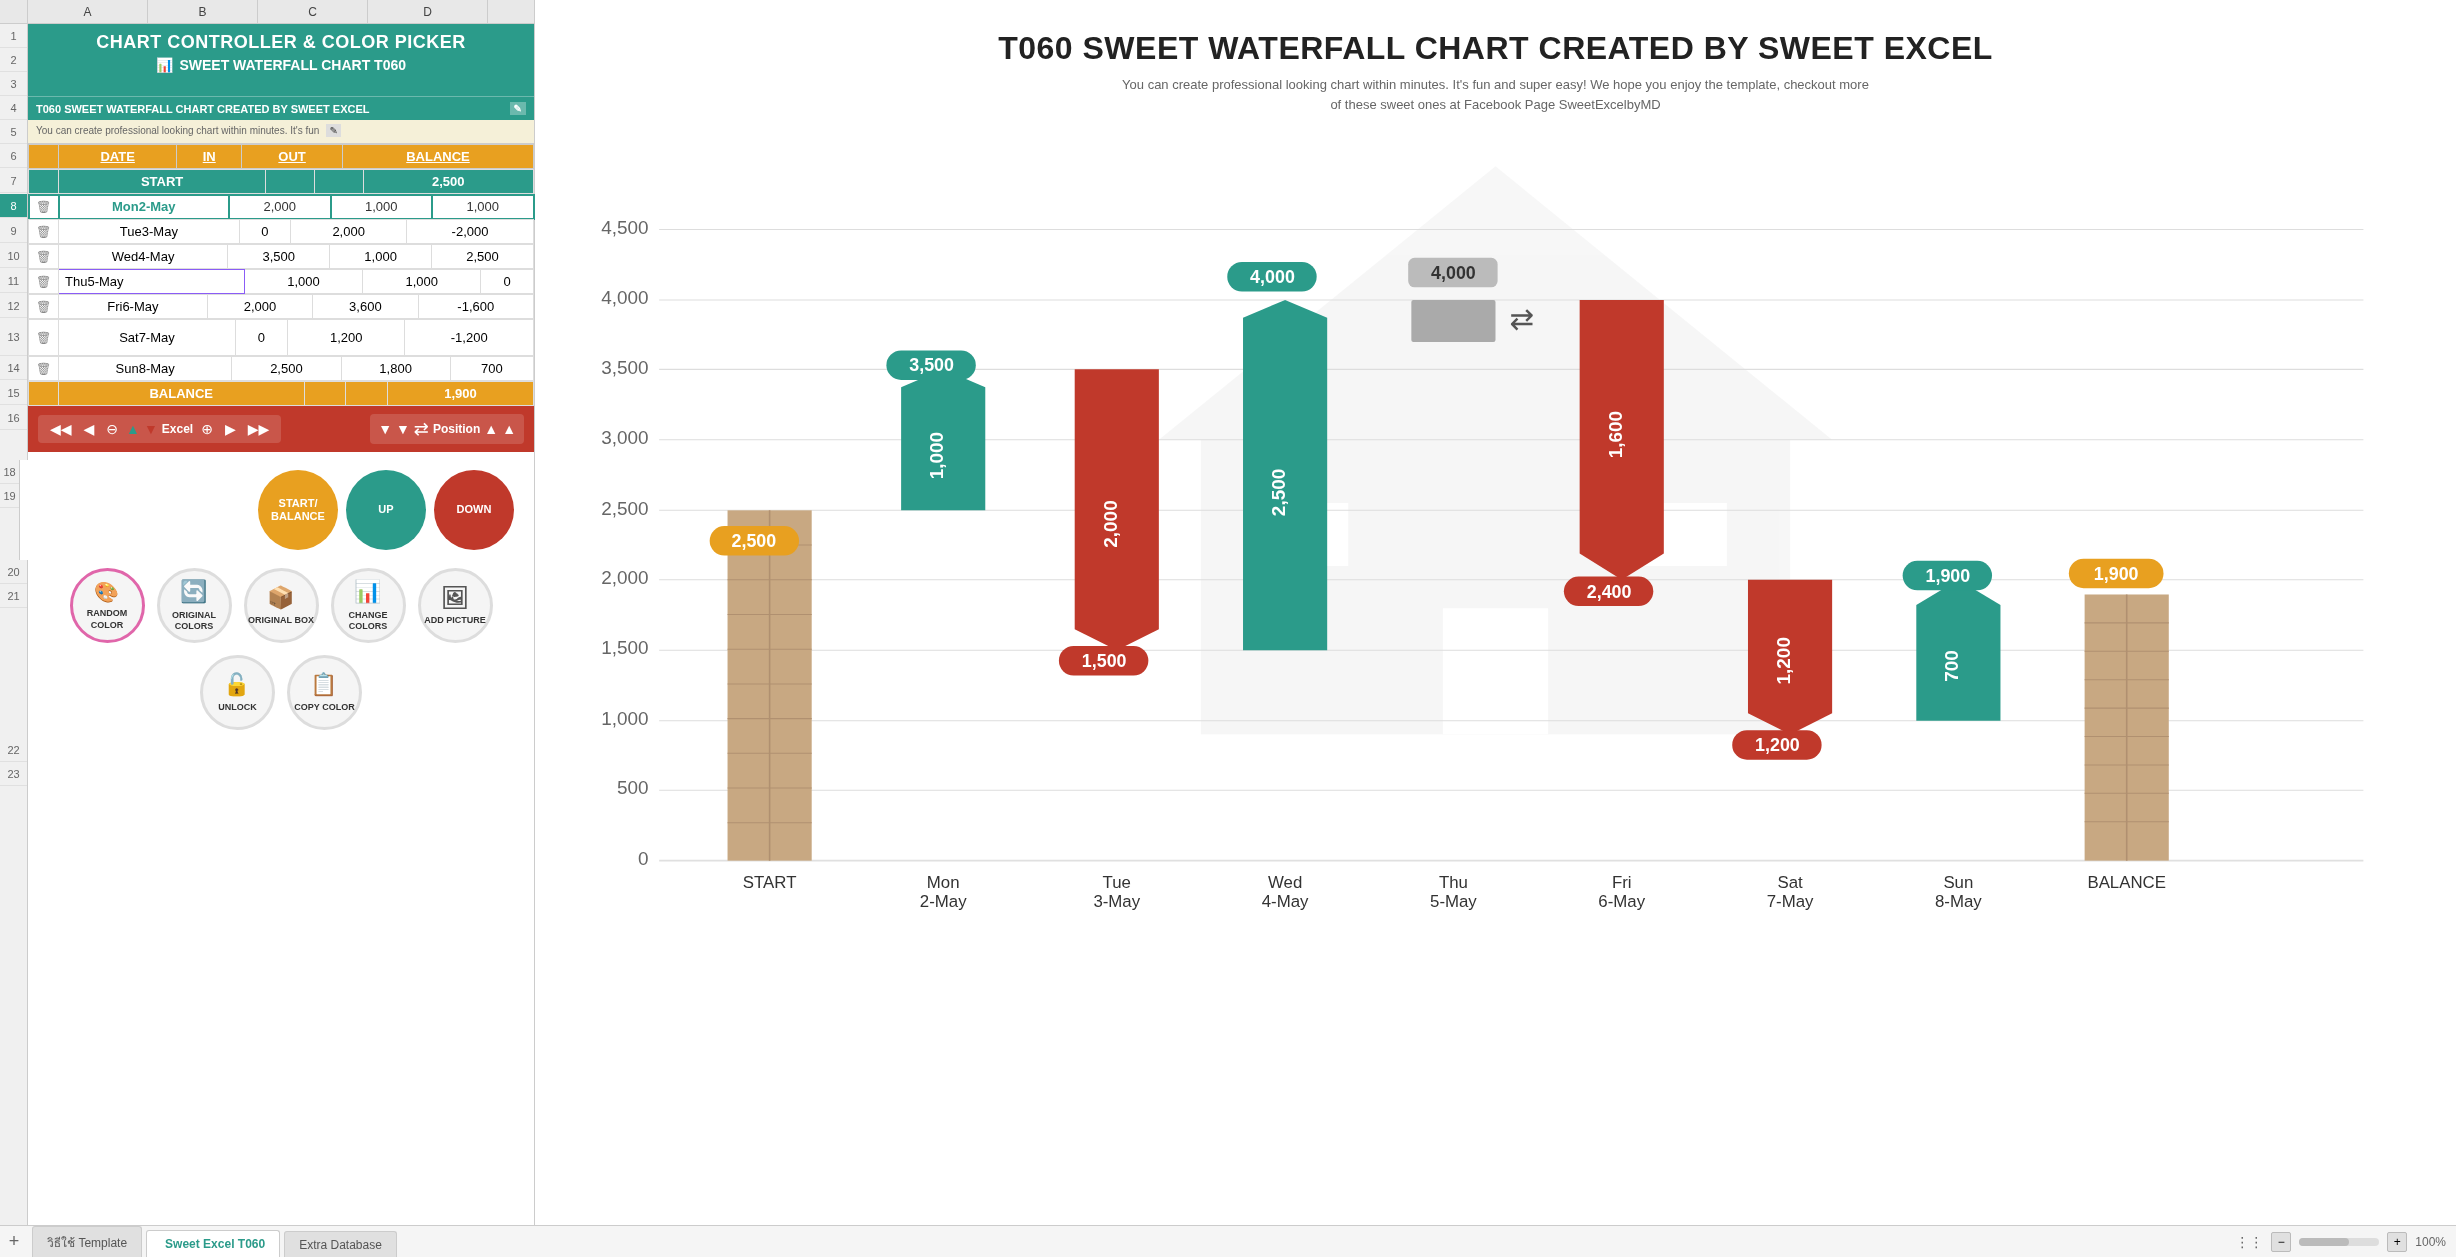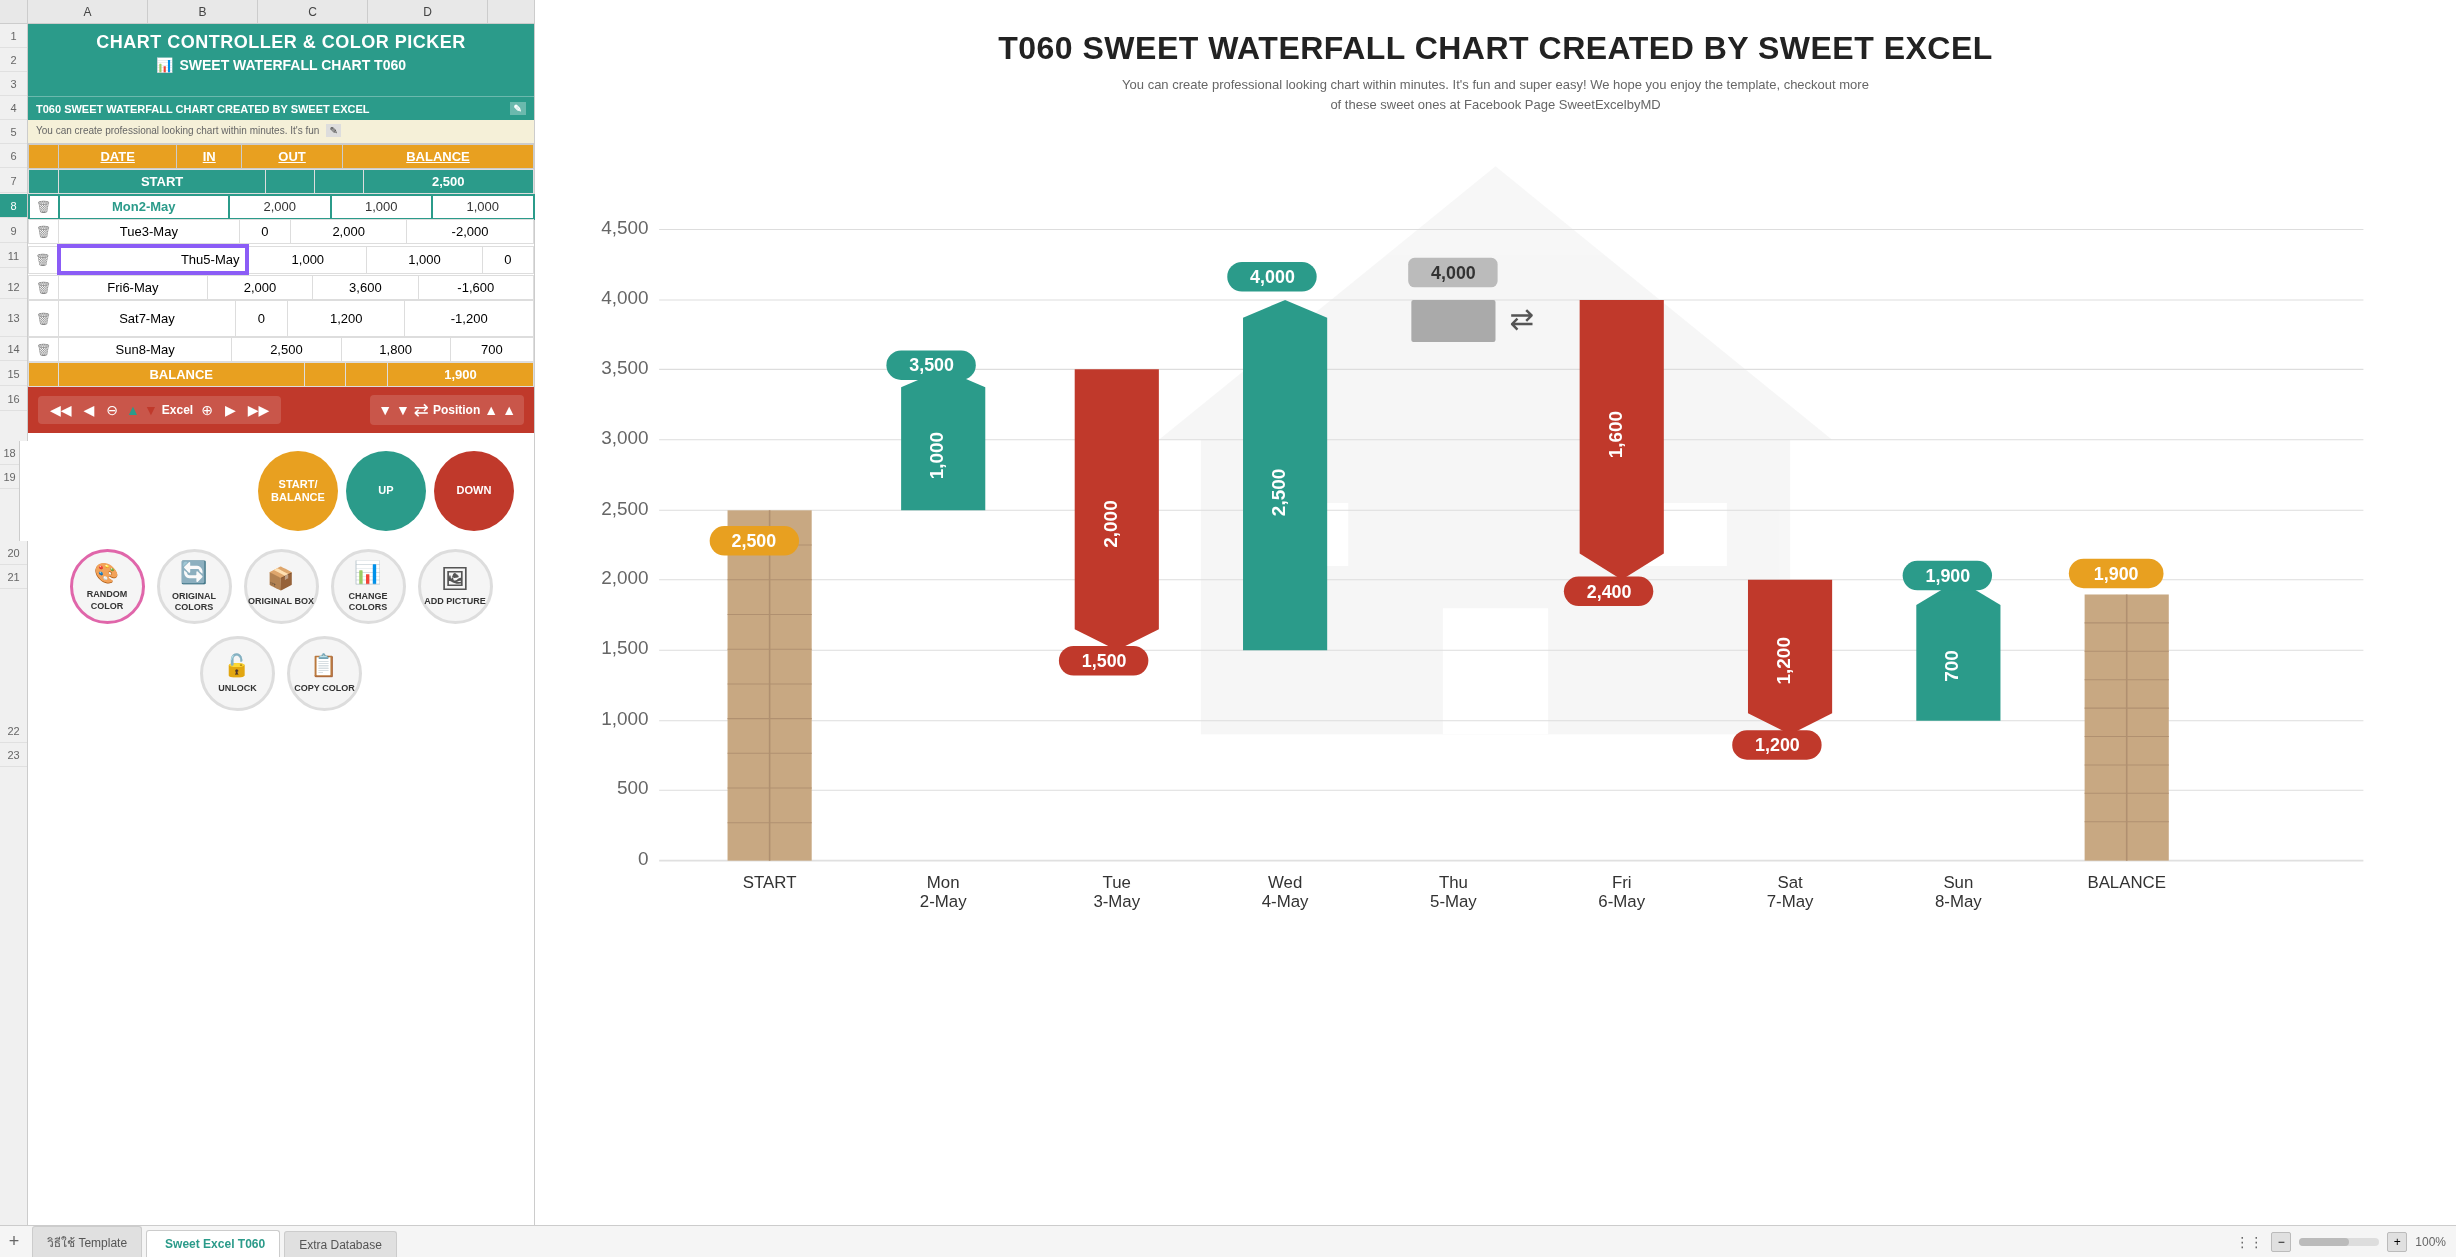--- a/index.html
+++ b/index.html
@@ -438,27 +438,43 @@
             <td style="padding:4px 6px;border:1px solid #ddd;text-align:center;">Tue3-May</td>
             <td style="padding:4px 6px;border:1px solid #ddd;text-align:center;">0</td>
             <td style="padding:4px 6px;border:1px solid #ddd;text-align:center;">2,000</td>
             <td style="padding:4px 6px;border:1px solid #ddd;text-align:center;">-2,000</td>
           </tr>
         </tbody>
       </table>
     </div>
           <div style="display: flex;">
       <div style="width:28px;background:#f0f0f0;border-right:1px solid #ccc;">
-        <div style="height:24px;display:flex;align-items:center;justify-content:center;font-size:11px;color:#666;border-bottom:1px solid #e0e0e0;">11</div>
+        <div style="height:24px;display:flex;align-items:center;justify-content:center;font-size:11px;color:#666;border-bottom:1px solid #e0e0e0;">10</div>
       </div>
       <table style="flex:1;border-collapse:collapse;font-size:13px;">
         <tbody>
           <tr>
             <td style="width:30px;padding:4px 6px;border:1px solid #ddd;text-align:center;"><span style="color:#888;font-size:12px;cursor:pointer;">🗑</span></td>
-            <td style="padding:4px 6px;border:4px solid #8b5cf6;text-align:right;">Thu5-May</td>
+            <td style="padding:4px 6px;border:1px solid #ddd;text-align:center;">Wed4-May</td>
+            <td style="padding:4px 6px;border:1px solid #ddd;text-align:center;">3,500</td>
+            <td style="padding:4px 6px;border:1px solid #ddd;text-align:center;">1,000</td>
+            <td style="padding:4px 6px;border:1px solid #ddd;text-align:center;">2,500</td>
+          </tr>
+        </tbody>
+      </table>
+    </div>
+          <div style="display: flex;">
+      <div style="width:28px;background:#f0f0f0;border-right:1px solid #ccc;">
+        <div style="height:24px;display:flex;align-items:center;justify-content:center;font-size:11px;color:#666;border-bottom:1px solid #e0e0e0;">11</div>
+      </div>
+      <table style="flex:1;border-collapse:collapse;font-size:13px;">
+        <tbody>
+          <tr>
+            <td style="width:30px;padding:4px 6px;border:1px solid #ddd;text-align:center;"><span style="color:#888;font-size:12px;cursor:pointer;">🗑</span></td>
+            <td style="padding:4px 6px;border:1px solid #8b5cf6;text-align:left;">Thu5-May</td>
             <td style="padding:4px 6px;border:1px solid #ddd;text-align:center;">1,000</td>
             <td style="padding:4px 6px;border:1px solid #ddd;text-align:center;">1,000</td>
             <td style="padding:4px 6px;border:1px solid #ddd;text-align:center;">0</td>
           </tr>
         </tbody>
       </table>
     </div>
           <div style="display: flex;">
       <div style="width:28px;background:#f0f0f0;border-right:1px solid #ccc;">
         <div style="height:24px;display:flex;align-items:center;justify-content:center;font-size:11px;color:#666;border-bottom:1px solid #e0e0e0;">12</div>

